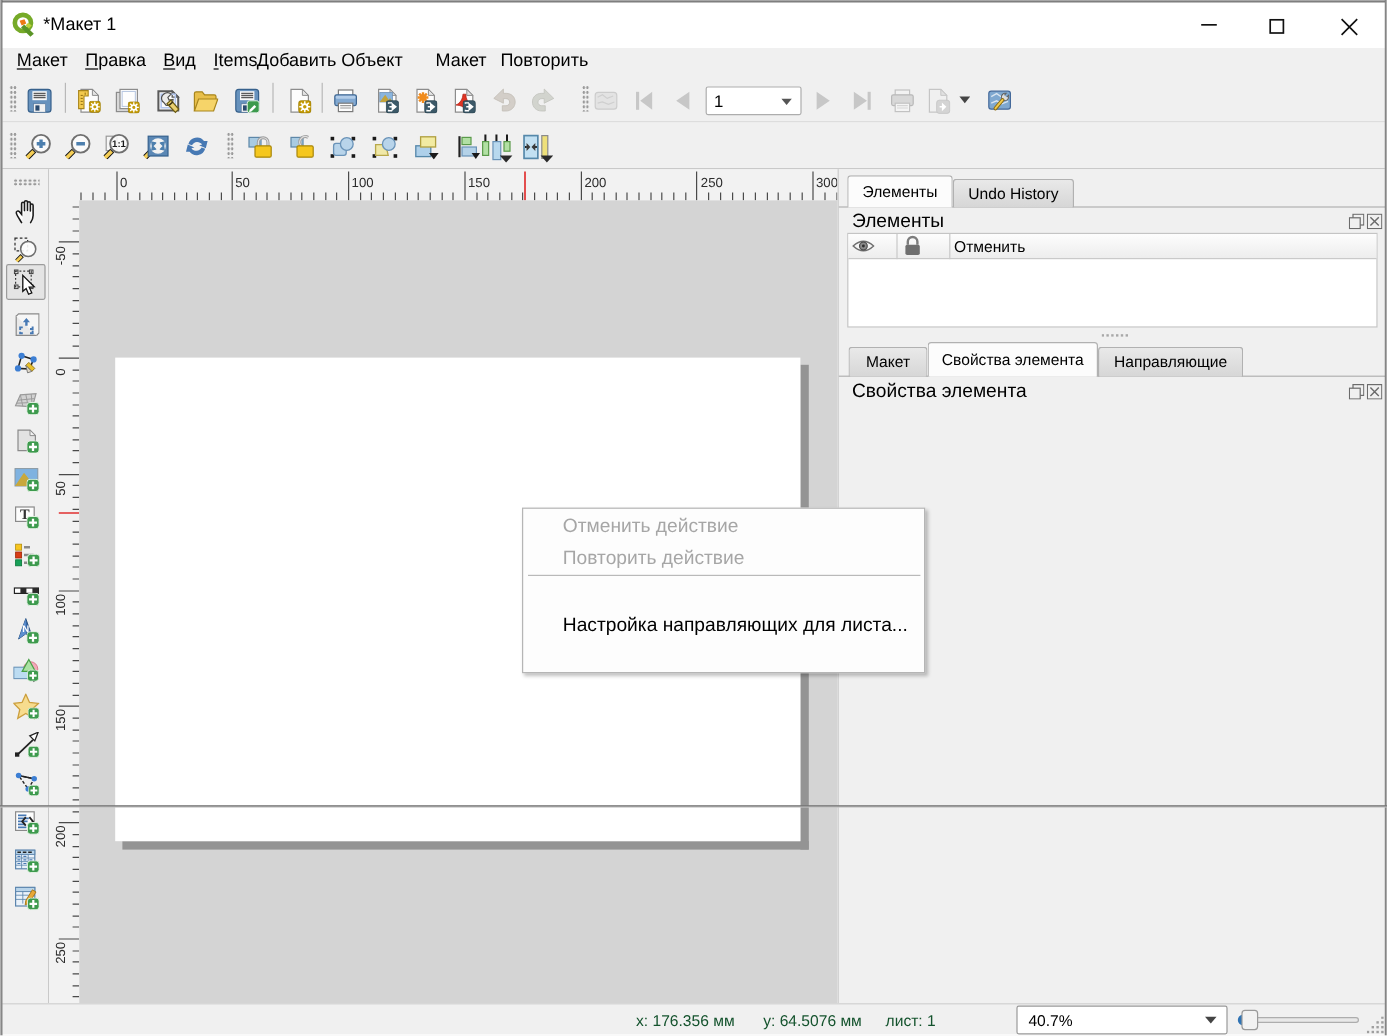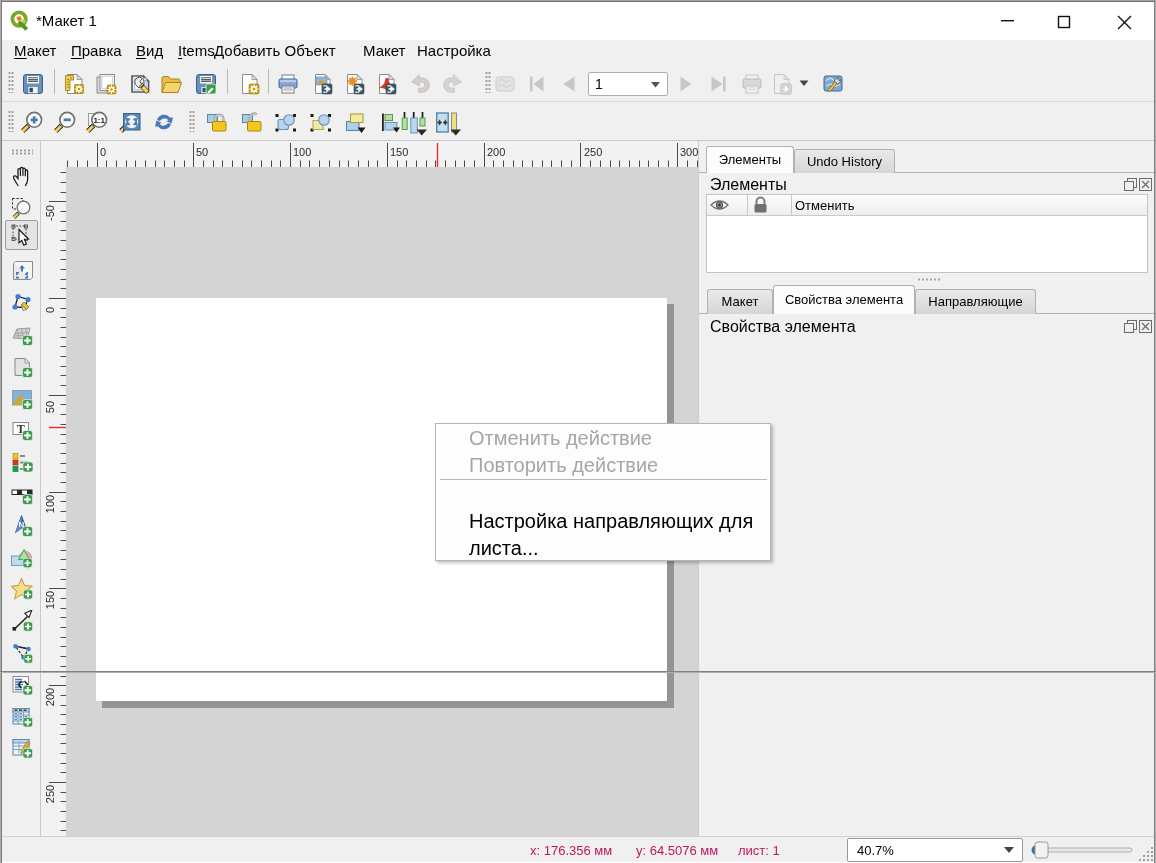--- a/index.html
+++ b/index.html
@@ -37,27 +37,27 @@
 #pageshadow-b { position:absolute; left:36px; top:534px; width:572px; height:7px; background:#949494; }
 
 #rightpanel { position:absolute; left:698px; top:141px; width:456px; height:695px; background:#f0f0f0; border-left:1px solid #cccccc; }
 .tab { position:absolute; font-size:13px; color:#000; text-align:center; border:1px solid #b1b1b1; border-bottom:none; border-radius:3px 3px 0 0; }
 .tab.active { background:#fcfcfc; }
 .tab.inactive { background:linear-gradient(#e9e9e9,#d6d6d6); }
 .paneltitle { position:absolute; font-size:16px; color:#000; }
 .dockbtn { position:absolute; width:13px; height:13px; }
 
 #ctxmenu { position:absolute; left:435px; top:423px; width:336px; height:138px; background:#fdfdfd; border:1px solid #b5b5b5; box-shadow:2px 2px 3px rgba(0,0,0,0.25); }
-.mi { position:absolute; left:1px; width:334px; height:27px; font-size:20px; line-height:27px; padding-left:32px; }
+.mi { position:absolute; left:1px; width:334px; height:27px; font-size:16px; line-height:27px; padding-left:32px; }
 .mi.disabled { color:#a6a6a6; }
 .mi.sel { background:#0d7ad6; color:#fff; }
 #ctxsep { position:absolute; left:4px; top:55px; width:327px; height:1px; background:#b9b9b9; }
 
 #statusbar { position:absolute; left:2px; top:836px; width:1152px; height:26px; background:#f0f0f0; border-top:1px solid #d0d0d0; }
-.sbtext { position:absolute; top:6px; font-size:13px; color:#be185d; }
+.sbtext { position:absolute; top:6px; font-size:13px; color:#14532d; }
 #zoombox { position:absolute; left:845px; top:1px; width:176px; height:24px; background:#fff; border:1px solid #999; border-radius:2px; font-size:13px; }
 </style>
 </head>
 <body>
 <div id="win">
   <div id="frame-top"></div>
     <div id="frame-left"></div>
     <div id="frame-right"></div>
     <div id="frame-bottom"></div>
   <div id="titlebar">
@@ -78,21 +78,21 @@
         <path d="M17 16 L30 29 M30 16 L17 29" stroke="#111" stroke-width="1.4"></path>
       </svg>
   </div>
   <div id="menubar">
     <div class="menuitem" style="left:12px"><u>М</u>акет</div>
     <div class="menuitem" style="left:69px"><u>П</u>равка</div>
     <div class="menuitem" style="left:134px"><u>В</u>ид</div>
     <div class="menuitem" style="left:176px"><u>I</u>tems</div>
     <div class="menuitem" style="left:212px"><u>Д</u>обавить Объект</div>
     <div class="menuitem" style="left:361px">Макет</div>
-    <div class="menuitem" style="left:415px">Настройка</div>
+    <div class="menuitem" style="left:415px">Повторить</div>
   </div>
   <svg width="0" height="0" style="position:absolute">
     <defs>
       <symbol id="pgico" viewBox="0 0 22 22">
           <path d="M4.5 1.5 h9.5 l5 5 v14 h-14.5 z" fill="#fdfdfd" stroke="#8c8c8c"></path>
           <path d="M14 1.5 l5 5 h-5 z" fill="#e4e4e4" stroke="#8c8c8c" stroke-width="0.8"></path>
         </symbol>
       <symbol id="gearbadge" viewBox="0 0 10 10">
           <rect x="0.3" y="0.3" width="9.4" height="9.4" rx="2" fill="#c49b06" stroke="#9a7a00" stroke-width="0.6"></rect>
           <circle cx="5" cy="5" r="2" fill="none" stroke="#fff" stroke-width="1.4"></circle>

